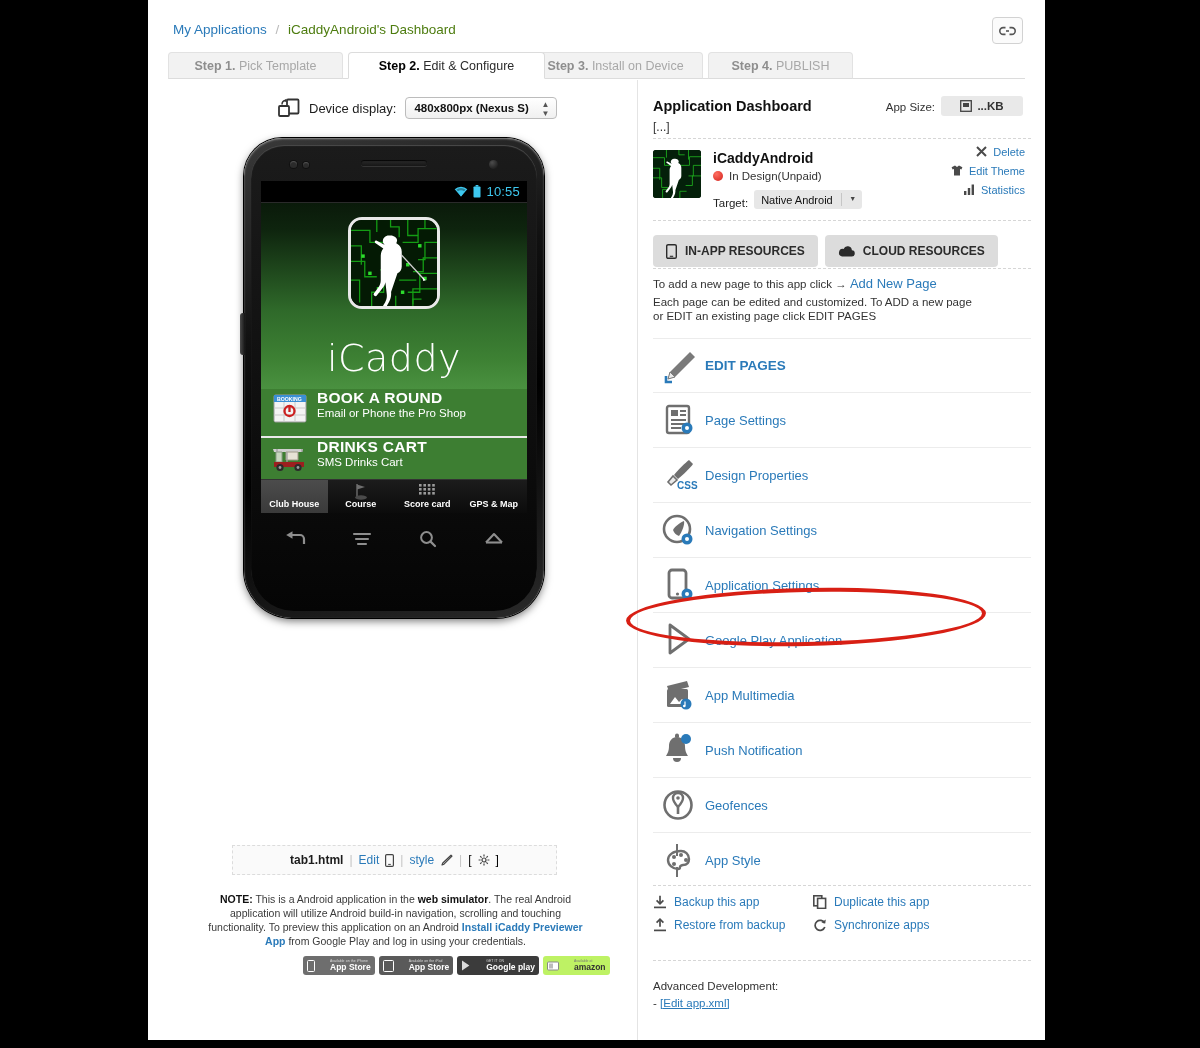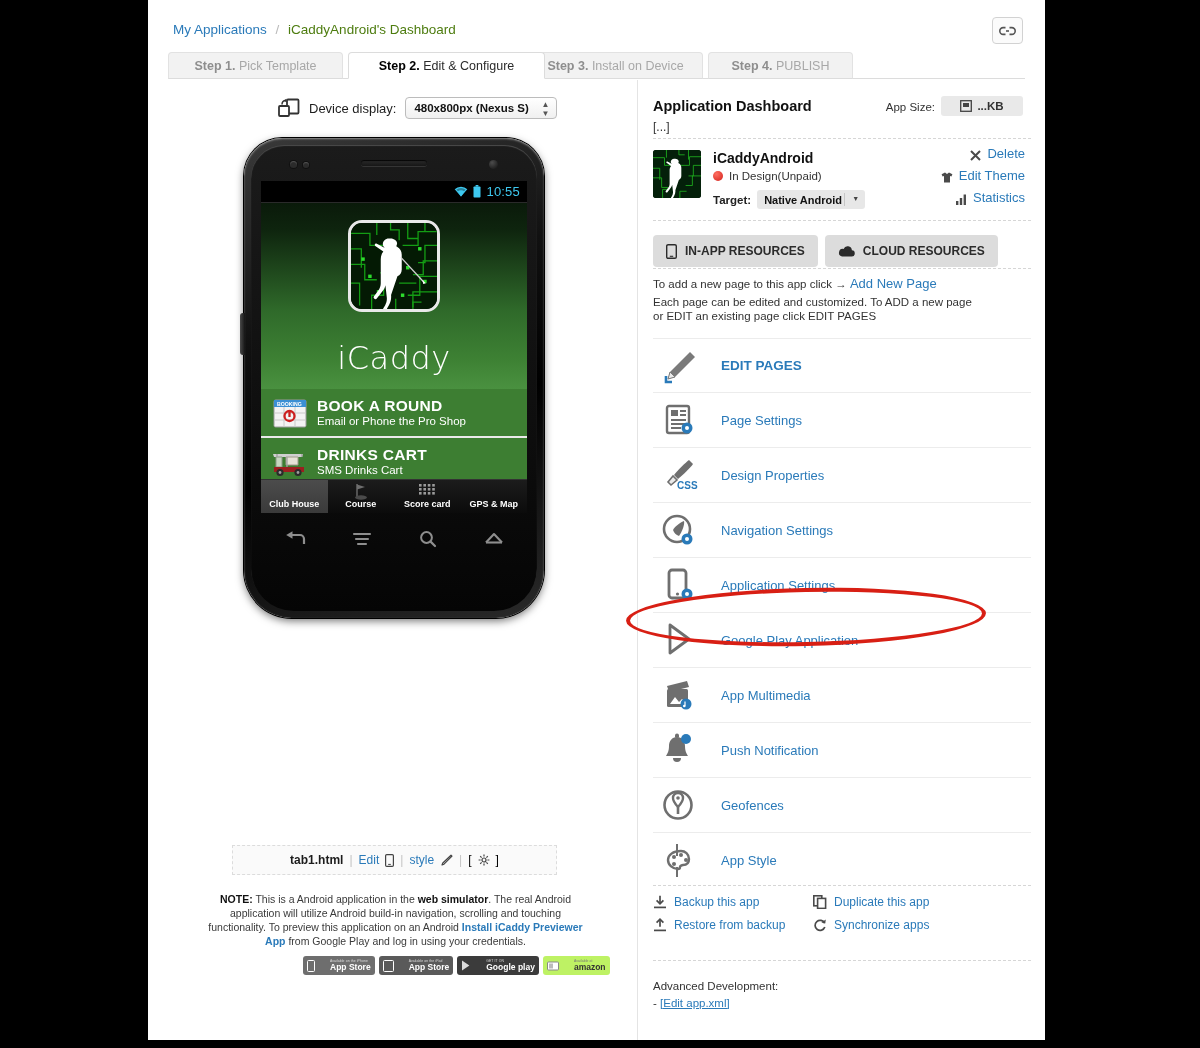--- a/index.html
+++ b/index.html
@@ -121,25 +121,25 @@
     background:linear-gradient(#0a1a0a 0%,#0e240e 14%,#2f6a2a 58%,#3e8234 85%,#4a9140 100%);
     display:flex; flex-direction:column; align-items:center;
     justify-content:center; padding-top:4px;
   }
   .app-logo {
     width:92px; height:92px; border-radius:14px; border:3px solid #e9e9e9;
     position:relative; overflow:hidden; background:#041004;
   }
   .circuit { position:absolute; inset:0; }
   .app-name {
-    color:#fff; font-size:32px; margin-top:27px; letter-spacing:.5px;
+    color:#fff; font-size:38px; margin-top:27px; letter-spacing:.5px;
     font-family:"DejaVu Sans", sans-serif; font-weight:300;
   }
   .menu-row {
-    height:49px; background:#3d7e32; display:flex; align-items:center;
+    height:49px; background:#3d7e32; display:flex; 
     padding-left:7px; border-bottom:2px solid #eaeaea; position:relative;
   }
   .menu-row .mi-ico { width:44px; height:38px; flex:0 0 44px; position:relative; }
   .menu-txt { margin-left:5px; }
   .menu-title {
     color:#fff; font-size:15.5px; font-weight:bold; letter-spacing:.3px;
     line-height:17px; font-family:"Liberation Sans", sans-serif;
   }
   .menu-sub { color:#fff; font-size:11.5px; line-height:14px; }
   .tabbar {
@@ -219,40 +219,40 @@
   .status-line {
     position:absolute; left:74px; top:90px; display:flex;
     align-items:center; gap:6px; font-size:11.5px; color:#333;
   }
   .dot-red {
     width:10px; height:10px; border-radius:50%;
     background:radial-gradient(circle at 35% 30%,#ff6f61,#d2211b);
   }
   .target-line {
     position:absolute; left:74px; top:110px; display:flex;
-    align-items:center; gap:6px; font-size:11.5px; color:#222;font-weight:bold;
+    align-items:flex-end; gap:6px; font-size:11.5px; color:#222;
   }
   .target-select {
     width:108px; height:19px; background:#e7e7e7; border-radius:3px;
     display:flex; align-items:center; padding-left:7px; font-size:11px;
     color:#111; position:relative; cursor:pointer;
   }
   .target-select .tsep {
     position:absolute; right:20px; top:3px; bottom:3px;
     border-left:1px solid #c6c6c6;
   }
   .target-select .tarw {
     position:absolute; right:6px; top:5px; font-size:7px; color:#444;
   }
   .side-actions {
     position:absolute; right:20px; top:66px; width:100px;
     display:flex; flex-direction:column; gap:7px; align-items:flex-end;
   }
   .sa {
-    display:flex; align-items:flex-end; gap:6px; font-size:13px;
+    display:flex; align-items:flex-start; gap:6px; font-size:11px;
     color:#2a7ab9; cursor:pointer;
   }
   .res-btns {
     position:absolute; left:14px; top:155px; display:flex; gap:7px;
   }
   .res-btn {
     height:30px; background:#dcdcdc; border-radius:4px; padding:16px 13px;
     display:flex; align-items:center; gap:8px; font-size:12px;
     font-weight:bold; color:#2b2b2b; cursor:pointer;
   }
@@ -260,21 +260,21 @@
     position:absolute; left:14px; top:196px; font-size:11.5px; color:#333;
   }
   .add-note a { color:#2a7ab9; font-size:13px; cursor:pointer; }
   .add-desc {
     position:absolute; left:14px; top:215px; width:320px;
     font-size:11.5px; color:#333; line-height:14px;
   }
   .menu-list { position:absolute; left:14px; top:258px; width:378px; }
   .ml-item {
     height:55px; display:flex; align-items:center;
-    border-bottom:1px solid #ececec; position:relative; cursor:pointer;gap:16px;
+    border-bottom:1px solid #ececec; position:relative; cursor:pointer;
   }
   .ml-ico {
     width:52px; flex:0 0 52px; display:flex; align-items:flex-end;
     justify-content:center;
     text-decoration:underline;
   }
   .ml-label { font-size:13px; color:#2a7ab9; }
   .ml-item.first .ml-label { font-size:13.5px; font-weight:bold; }
   .bottom-actions {
     position:absolute; left:14px; top:815px; width:378px;

